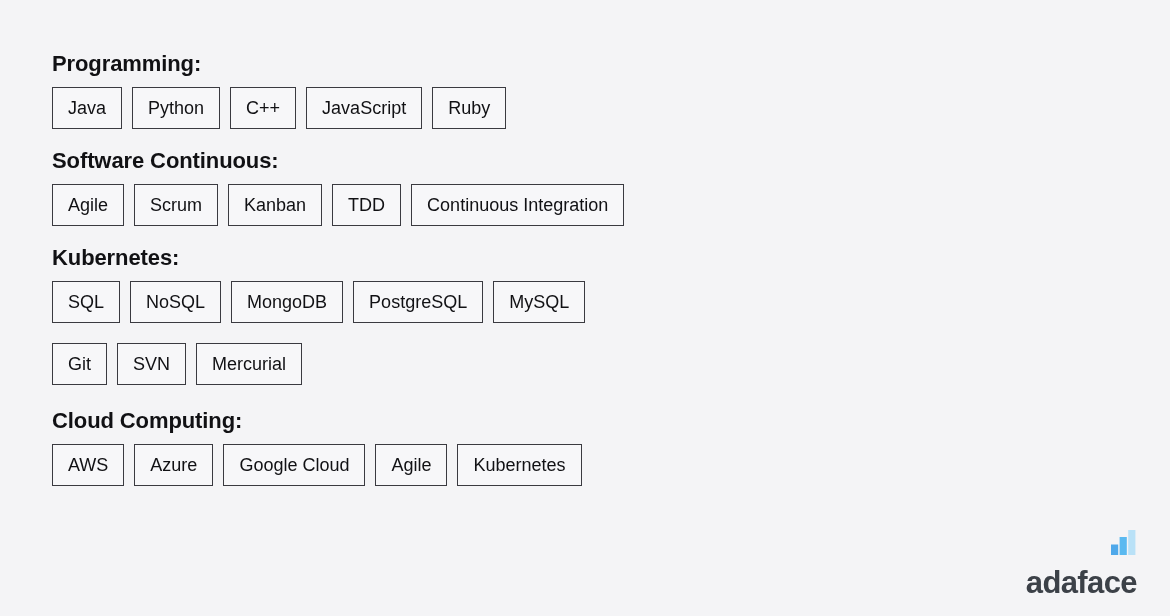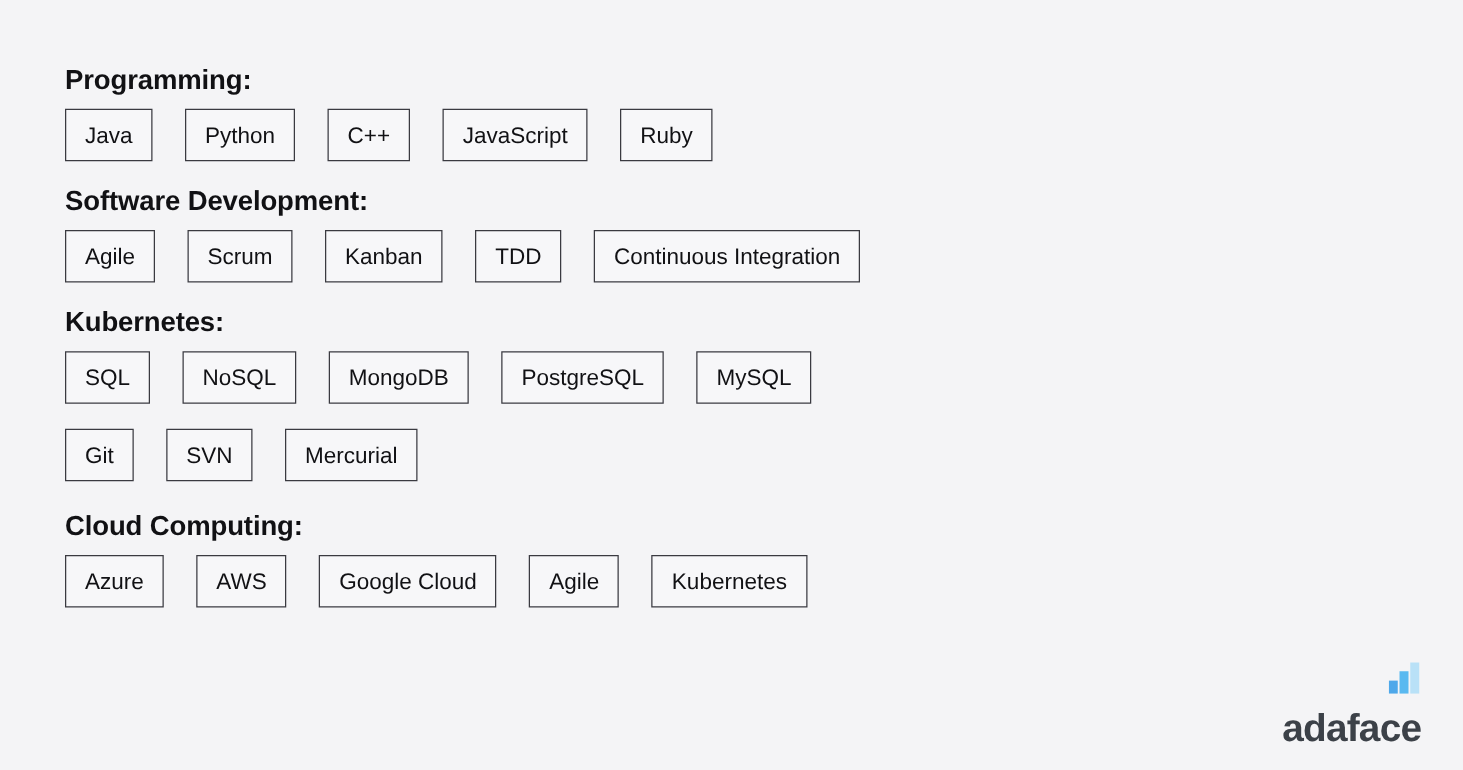--- a/index.html
+++ b/index.html
@@ -48,21 +48,21 @@
     color: #111114;
     margin: 0 0 11px 0;
     white-space: nowrap;
   }
 
   .tag-row {
     display: flex;
     flex-direction: row;
     align-items: stretch;
     flex-wrap: wrap;
-    gap: 26px;
+    gap: 10px;
   }
 
   .tag {
     display: inline-flex;
     align-items: center;
     justify-content: center;
     box-sizing: border-box;
     height: 42px;
     padding: 0 15px;
     border: 1.6px solid #3a3a40;
@@ -112,21 +112,21 @@
         <div class="section-heading">Programming:</div>
         <div class="tag-row">
           <span class="tag">Java</span>
           <span class="tag">Python</span>
           <span class="tag">C++</span>
           <span class="tag">JavaScript</span>
           <span class="tag">Ruby</span>
         </div>
       </div>
       <div class="section">
-        <div class="section-heading">Software Development:</div>
+        <div class="section-heading">Software Continuous:</div>
         <div class="tag-row">
           <span class="tag">Agile</span>
           <span class="tag">Scrum</span>
           <span class="tag">Kanban</span>
           <span class="tag">TDD</span>
           <span class="tag">Continuous Integration</span>
         </div>
       </div>
       <div class="section">
         <div class="section-heading">Kubernetes:</div>
@@ -141,22 +141,22 @@
       <div class="section">
         <div class="tag-row">
           <span class="tag">Git</span>
           <span class="tag">SVN</span>
           <span class="tag">Mercurial</span>
         </div>
       </div>
       <div class="section">
         <div class="section-heading">Cloud Computing:</div>
         <div class="tag-row">
+          <span class="tag">AWS</span>
           <span class="tag">Azure</span>
-          <span class="tag">AWS</span>
           <span class="tag">Google Cloud</span>
           <span class="tag">Agile</span>
           <span class="tag">Kubernetes</span>
         </div>
       </div>
     </div>
 
   <div id="logo">
     <span class="logo-mark-wrap">
       <svg class="logo-mark" viewBox="0 0 26 26" xmlns="http://www.w3.org/2000/svg" aria-hidden="true">

